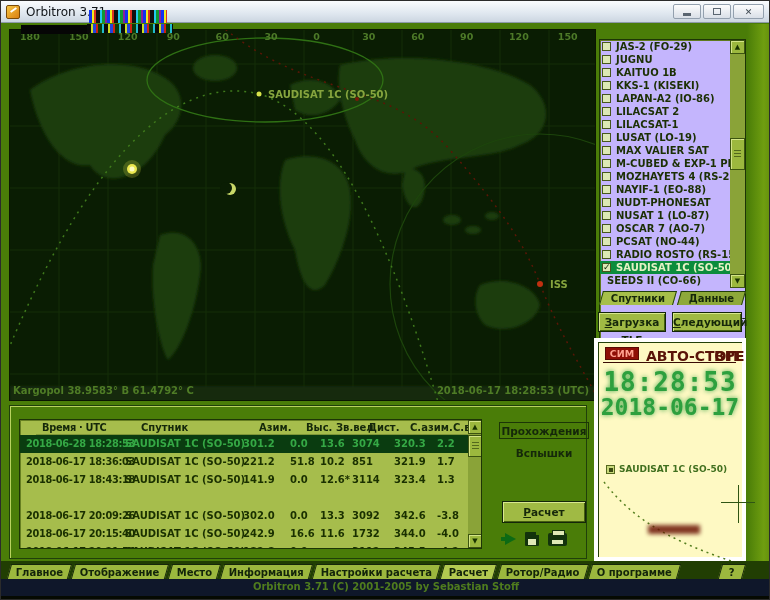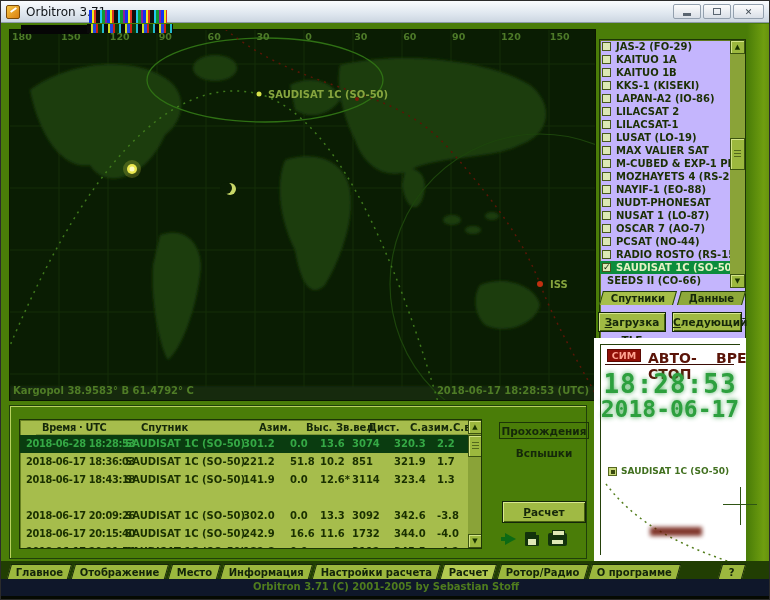--- a/index.html
+++ b/index.html
@@ -30,21 +30,21 @@
 
   
   #client { position:absolute; left:0; top:23px; width:770px; height:577px; background:#4a7d08; }
   #right-strip { position:absolute; left:746px; top:0; width:24px; height:556px;
     background:linear-gradient(90deg,#4a7d08,#6f9e10 70%,#638e0c); }
 
   
   #map { position:absolute; left:8px; top:5px; width:587px; height:372px;
     background:#0a1d03; border:1px solid #0a1500; overflow:hidden; }
   #map svg { position:absolute; left:0; top:0; overflow:hidden; }
-  #lon-labels { position:absolute; left:2px; top:1px; display:flex; }
+  #lon-labels { position:absolute; left:10px; top:1px; display:flex; }
   #lon-labels span { width:48.9px; font-size:9.5px; font-weight:700; color:#4d7a28; }
   .map-status { position:absolute; bottom:4px; font-size:10px; font-weight:700; color:#4f7c26; white-space:nowrap;margin-top:15px;}
   #map-loc { left:3px; }
   #map-utc { right:6px; }
 
   
   .glitch { position:absolute; }
   #glitch-a { left:88px; top:9px; width:78px; height:13px;
     background:repeating-linear-gradient(90deg,#1133ee 0 3px,#eeee22 3px 5px,#dd3322 5px 7px,#111 7px 11px,#22ccee 11px 13px,#119933 13px 16px,#882299 16px 18px); }
   #glitch-b { left:86px; top:23px; width:86px; height:9px;
@@ -82,21 +82,21 @@
   
   .push-btn { position:absolute; background:#a0ba44; border:1px solid #14260a;
     box-shadow:inset 1px 1px 0 #d8e88e, inset -1px -1px 0 #44600e;
     font-size:10.5px; font-weight:700; color:#16280a; text-align:center; }
   #btn-tle  { left:597px; top:288px; width:68px; height:20px; line-height:18px; }
   #btn-next { left:671px; top:288px; width:70px; height:20px; line-height:18px; }
   .ul { text-decoration:underline; }
 
   
   #clock-panel { position:absolute; left:593px; top:314px; width:152px; height:223px;
-    background:#ffffff; border:6px solid #ffffff; box-shadow:inset 1px 1px 0 #24400a; }
+    background:#fef9c3; border:4px solid #ffffff; box-shadow:inset 1px 1px 0 #24400a; }
   #sim-badge { position:absolute; left:7px; top:5px; width:34px; height:13px; background:#8f0f06;
     border:1px solid #5a0a04; color:#ffa390; font-size:9.5px; font-weight:700; text-align:center; line-height:12px; }
   .mode-dim { position:absolute; top:6px; font-size:14px; font-weight:700; color:#5a1408; filter:blur(.3px); }
   #mode-2 { left:48px; } #mode-3 { left:116px; }
   #mode-divider { position:absolute; left:5px; right:6px; top:20px; height:1px; background:#3a0c04; }
   #clock-time { position:absolute; left:0; top:25px; width:100%; text-align:center;
     font-family:"DejaVu Sans Mono", monospace; font-weight:700; font-size:26px; letter-spacing:1px;
     color:#2da03e; text-shadow:0 0 5px rgba(45,160,62,.9); filter:blur(.4px); }
   #clock-date { position:absolute; left:0; top:52px; width:100%; text-align:center;
     font-family:"DejaVu Sans Mono", monospace; font-weight:700; font-size:23px;
@@ -276,25 +276,25 @@
     <div class="glitch" id="glitch-black" style="top:1px;"></div>
     <div class="glitch" id="glitch-b" style="top:0;"></div>
 
     <div id="satlist">
 
         <div class="sat-item">
           <span class="cb"></span>
           <span class="sat-label">JAS-2 (FO-29)</span>
         </div>
 
-
-        <div class="sat-item">
-          <span class="cb"></span>
-          <span class="sat-label">KAITUO 1A</span>
-        </div>
+        <div class="sat-item">
+          <span class="cb"></span>
+          <span class="sat-label">JUGNU</span>
+        </div>
+
 
         <div class="sat-item">
           <span class="cb"></span>
           <span class="sat-label">KAITUO 1B</span>
         </div>
 
         <div class="sat-item">
           <span class="cb"></span>
           <span class="sat-label">KKS-1 (KISEKI)</span>
         </div>

